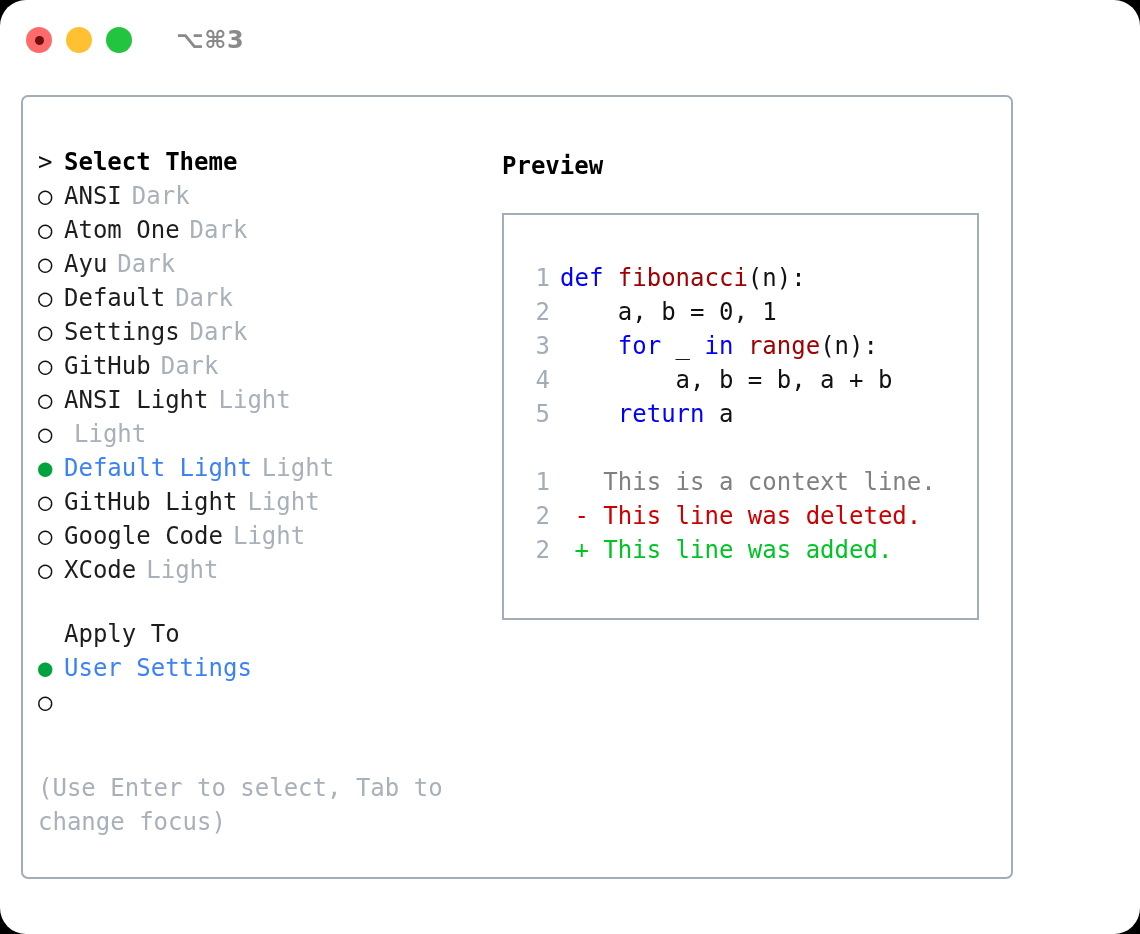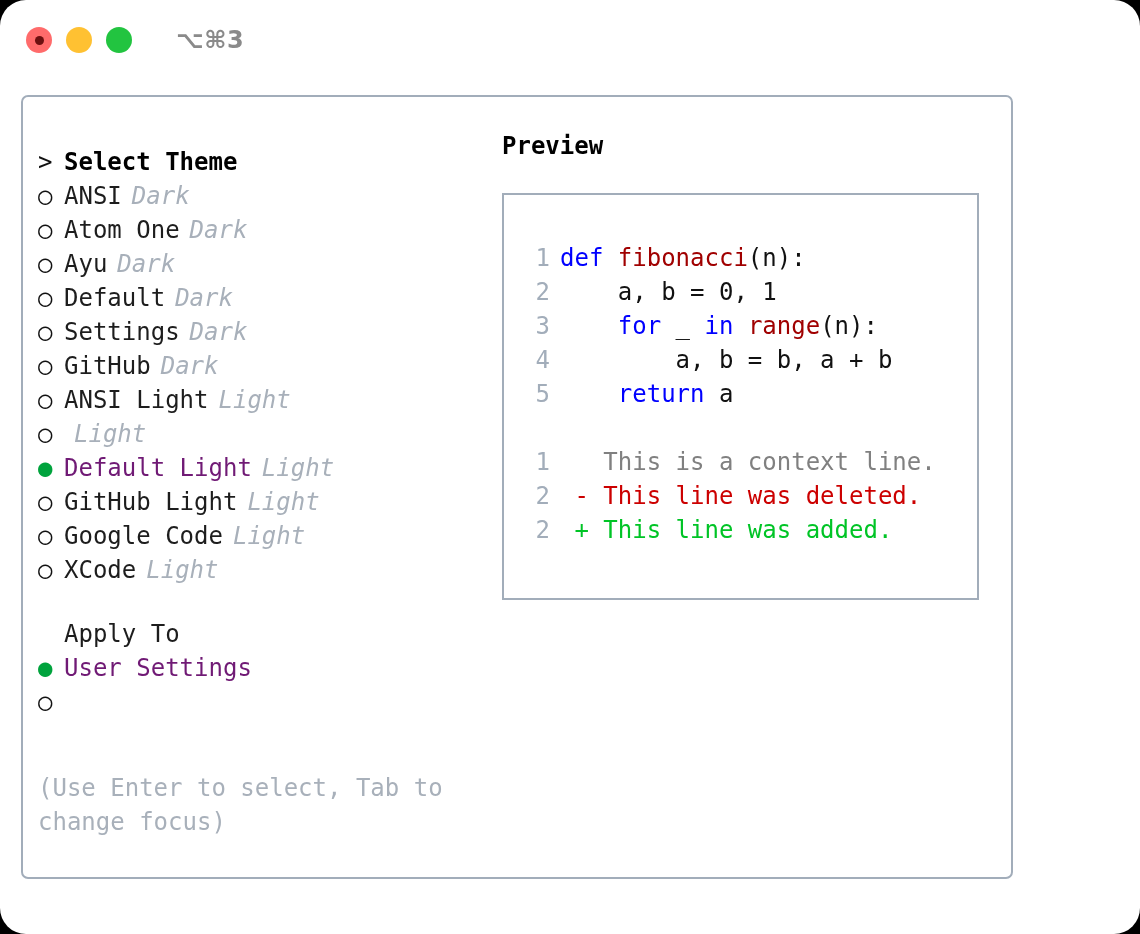--- a/index.html
+++ b/index.html
@@ -108,43 +108,43 @@
     font-size: 24px;
   }
   .marker.sel { color: #00a33d; }
   .marker.blank { color: transparent; }
 
   .list-title {
     font-weight: bold;
     color: #000000;
   }
   .item-name { color: #1d1d1d; }
-  .item-name.selected { color: #701a75; }
-  .item-variant { color: #a8b0ba; margin-left: 10px; font-style: italic; }
+  .item-name.selected { color: #3b82f6; }
+  .item-variant { color: #a8b0ba; margin-left: 10px; }
 
   .section-gap { height: 30px; }
 
   .section-label {
     color: #1d1d1d;
   }
 
   .help {
     margin-top: 52px;
     color: #a8b0ba;
     font-size: 24px;
     line-height: 34px;
     width: 420px;
     white-space: pre-wrap;
   }
 
   
   .right-col {
     position: absolute;
     left: 479px;
-    top: 32px;
+    top: 52px;
     width: 495px;
   }
   .preview-title {
     font-size: 24px;
     font-weight: bold;
     color: #000000;
     line-height: 34px;
   }
   .preview-box {
     margin-top: 30px;

